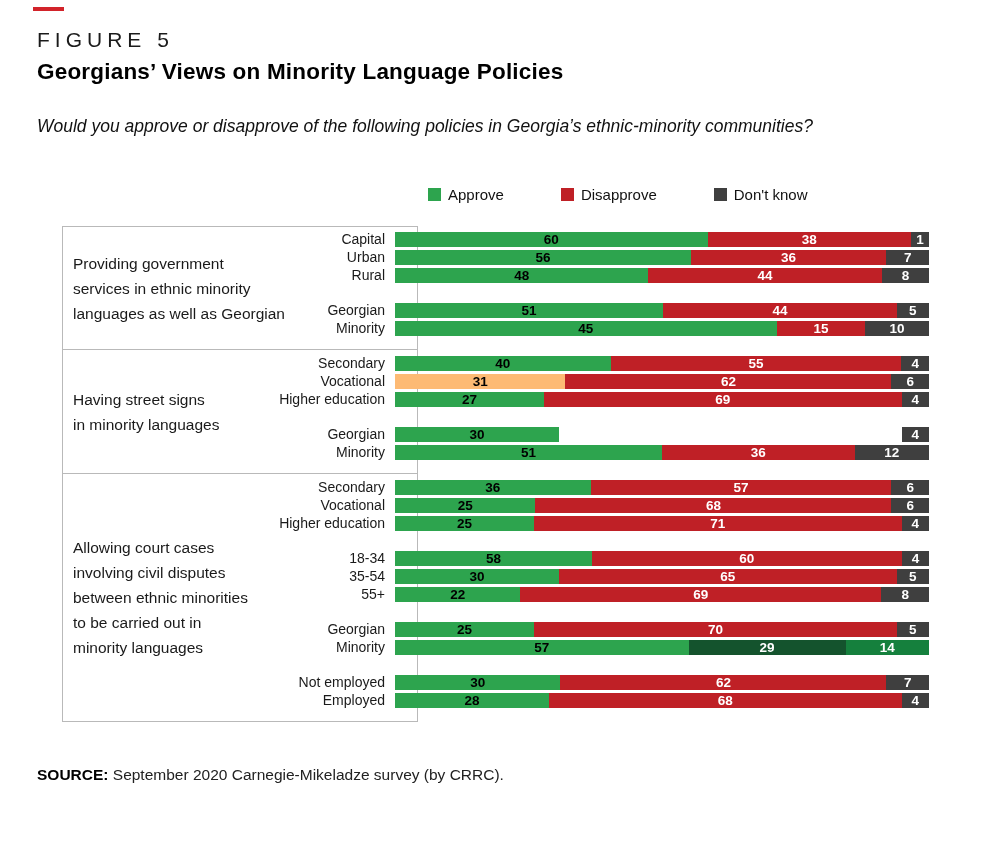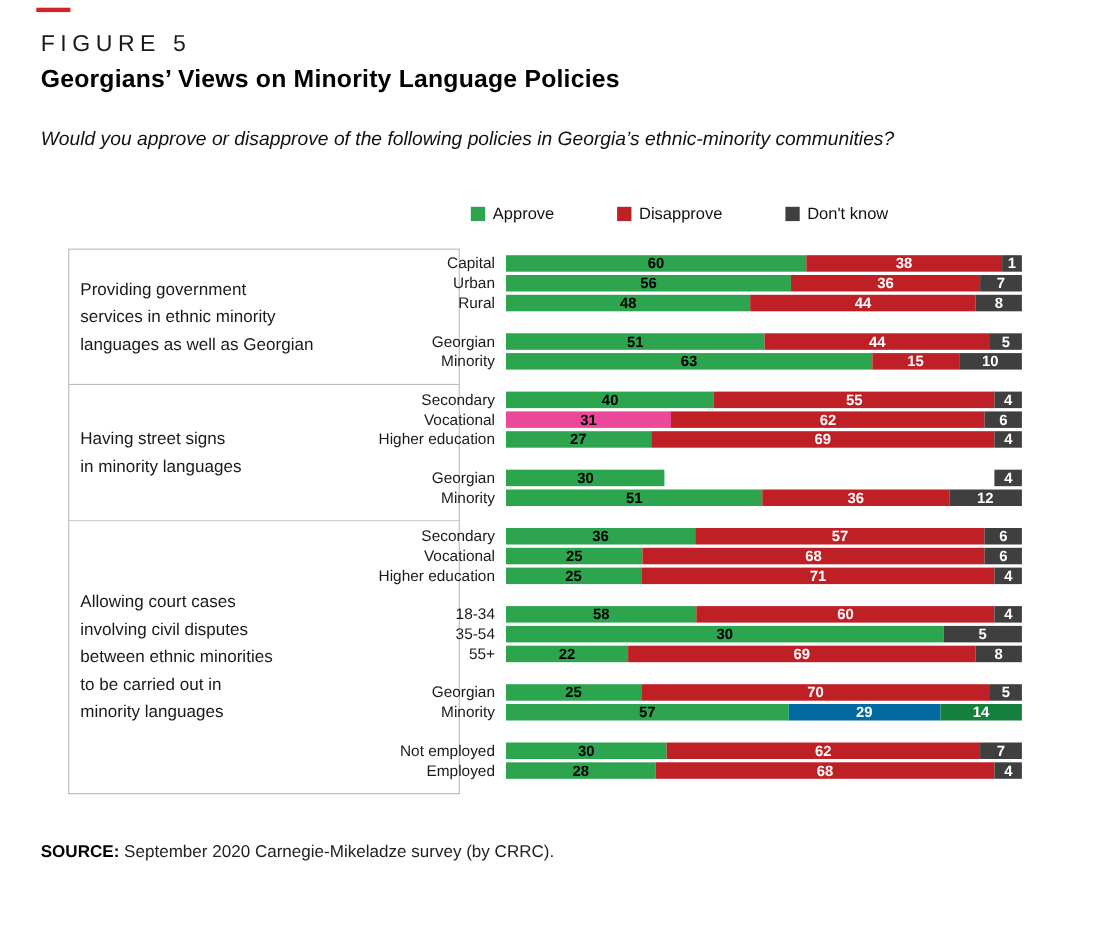--- a/index.html
+++ b/index.html
@@ -22,21 +22,21 @@
     border:1px solid #b9b9b9;display:flex;align-items:center;background:#fff;
   }
   .group + .group .labels-box{border-top:none;}
   .group-title{
     padding-left:10px;font-size:15.5px;line-height:25px;color:#1a1a1a;
     white-space:pre-line;
   }
   .rows{position:relative;padding:6px 0 11px 0;}
   .row{display:flex;height:15px;margin-bottom:3px;}
   .rowlabel{
-    width:398px;box-sizing:border-box;padding-right:10px;text-align:right;
+    width:333px;box-sizing:border-box;padding-right:10px;text-align:right;
     font-size:14px;line-height:15px;color:#1a1a1a;flex:0 0 auto;
   }
   .bar{flex:1;display:flex;}
   .seg{
     display:flex;align-items:center;justify-content:center;overflow:visible;
     font-size:13.5px;font-weight:700;line-height:15px;
   }
   .seg0{color:#000;}
   .seg1,.seg2{color:#fff;}
   .seg2{min-width:18px;}
@@ -108,21 +108,21 @@
           <div class="rowlabel">Georgian</div>
           <div class="bar">
             <div class="seg seg0" style="flex-grow: 51; background: rgb(45, 164, 78);">51</div>
             <div class="seg seg1" style="flex-grow: 44; background: rgb(191, 32, 38);">44</div>
             <div class="seg seg2" style="flex-grow: 5; background: rgb(63, 63, 63);">5</div>
           </div>
         </div>
         <div class="row">
           <div class="rowlabel">Minority</div>
           <div class="bar">
-            <div class="seg seg0" style="flex-grow: 75; background: rgb(45, 164, 78);">63</div>
+            <div class="seg seg0" style="flex-grow: 75; background: rgb(45, 164, 78);">45</div>
             <div class="seg seg1" style="flex-grow: 15; background: rgb(191, 32, 38);">15</div>
             <div class="seg seg2" style="flex-grow: 10; background: rgb(63, 63, 63);">10</div>
           </div>
         </div>
       </div>
     </div>
     <div class="group">
       <div class="labels-box">
         <div class="group-title">Having street signs
 in minority languages</div>
@@ -132,21 +132,21 @@
           <div class="rowlabel">Secondary</div>
           <div class="bar">
             <div class="seg seg0" style="flex-grow: 40; background: rgb(45, 164, 78);">40</div>
             <div class="seg seg1" style="flex-grow: 55; background: rgb(191, 32, 38);">55</div>
             <div class="seg seg2" style="flex-grow: 4; background: rgb(63, 63, 63);">4</div>
           </div>
         </div>
         <div class="row">
           <div class="rowlabel">Vocational</div>
           <div class="bar">
-            <div class="seg seg0" style="flex-grow: 31; background: #ec4899;">31</div>
+            <div class="seg seg0" style="flex-grow: 31; background: #fdba74;">31</div>
             <div class="seg seg1" style="flex-grow: 62; background: rgb(191, 32, 38);">62</div>
             <div class="seg seg2" style="flex-grow: 6; background: rgb(63, 63, 63);">6</div>
           </div>
         </div>
         <div class="row">
           <div class="rowlabel">Higher education</div>
           <div class="bar">
             <div class="seg seg0" style="flex-grow: 27; background: rgb(45, 164, 78);">27</div>
             <div class="seg seg1" style="flex-grow: 69; background: rgb(191, 32, 38);">69</div>
             <div class="seg seg2" style="flex-grow: 4; background: rgb(63, 63, 63);">4</div>
@@ -210,20 +210,21 @@
           <div class="bar">
             <div class="seg seg0" style="flex-grow: 37; background: rgb(45, 164, 78);">58</div>
             <div class="seg seg1" style="flex-grow: 60; background: rgb(191, 32, 38);">60</div>
             <div class="seg seg2" style="flex-grow: 4; background: rgb(63, 63, 63);">4</div>
           </div>
         </div>
         <div class="row">
           <div class="rowlabel">35-54</div>
           <div class="bar">
             <div class="seg seg0" style="flex-grow: 30; background: rgb(45, 164, 78);">30</div>
+            <div class="seg seg1" style="flex-grow: 65; background: rgb(191, 32, 38);">65</div>
             <div class="seg seg2" style="flex-grow: 5; background: rgb(63, 63, 63);">5</div>
           </div>
         </div>
         <div class="row">
           <div class="rowlabel">55+</div>
           <div class="bar">
             <div class="seg seg0" style="flex-grow: 22; background: rgb(45, 164, 78);">22</div>
             <div class="seg seg1" style="flex-grow: 69; background: rgb(191, 32, 38);">69</div>
             <div class="seg seg2" style="flex-grow: 8; background: rgb(63, 63, 63);">8</div>
           </div>
@@ -234,21 +235,21 @@
           <div class="bar">
             <div class="seg seg0" style="flex-grow: 25; background: rgb(45, 164, 78);">25</div>
             <div class="seg seg1" style="flex-grow: 70; background: rgb(191, 32, 38);">70</div>
             <div class="seg seg2" style="flex-grow: 5; background: rgb(63, 63, 63);">5</div>
           </div>
         </div>
         <div class="row">
           <div class="rowlabel">Minority</div>
           <div class="bar">
             <div class="seg seg0" style="flex-grow: 57; background: rgb(45, 164, 78);">57</div>
-            <div class="seg seg1" style="flex-grow: 29; background: #0369a1;">29</div>
+            <div class="seg seg1" style="flex-grow: 29; background: #14532d;">29</div>
             <div class="seg seg2" style="flex-grow: 14; background: #15803d;">14</div>
           </div>
         </div>
         <div class="spacer"></div>
         <div class="row">
           <div class="rowlabel">Not employed</div>
           <div class="bar">
             <div class="seg seg0" style="flex-grow: 30; background: rgb(45, 164, 78);">30</div>
             <div class="seg seg1" style="flex-grow: 62; background: rgb(191, 32, 38);">62</div>
             <div class="seg seg2" style="flex-grow: 7; background: rgb(63, 63, 63);">7</div>

